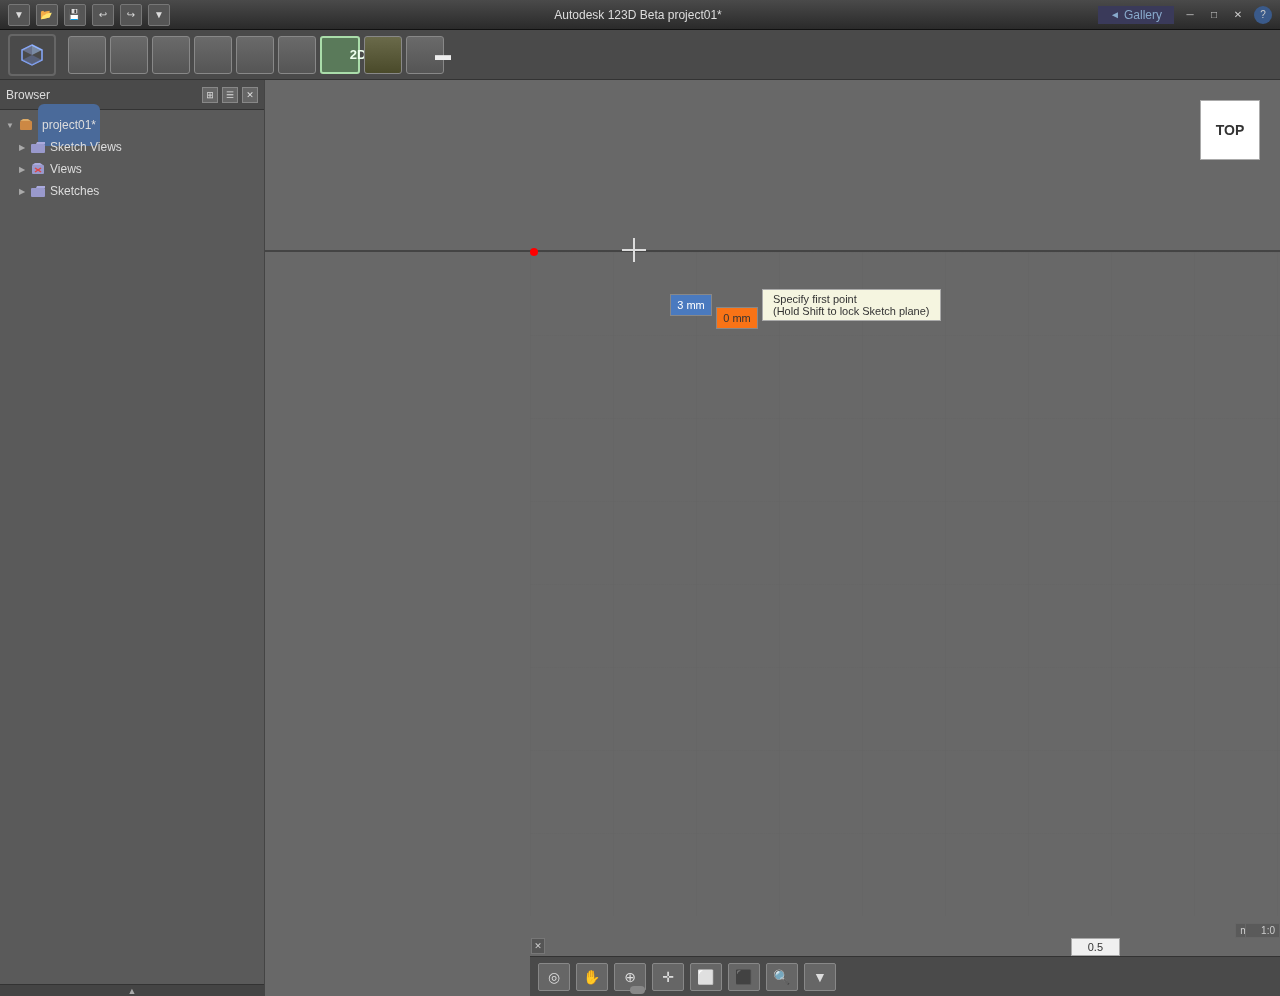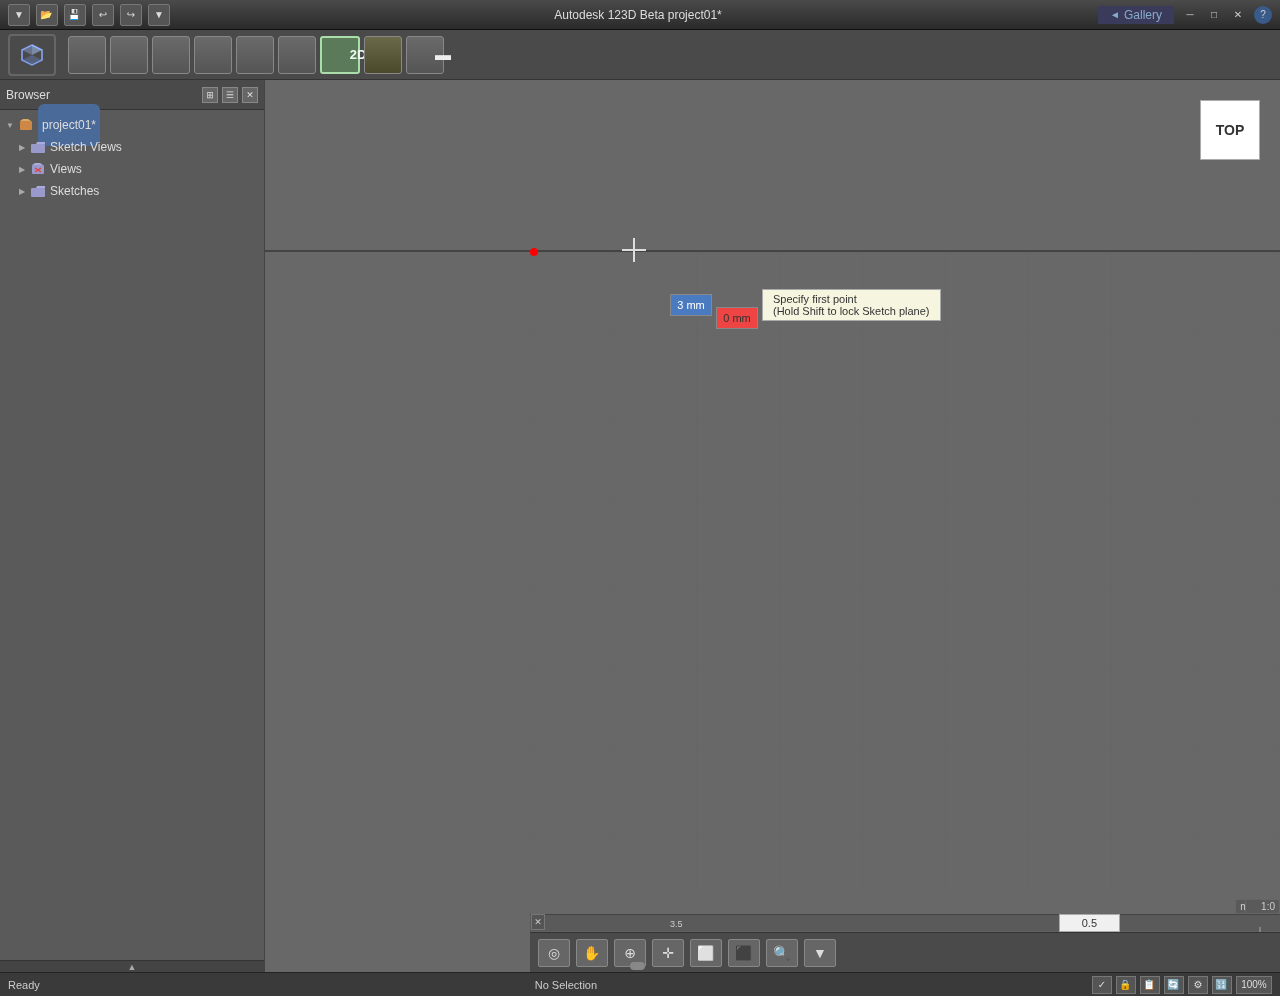--- a/index.html
+++ b/index.html
@@ -126,21 +126,21 @@
 
     
     #input-overlay {
       position: absolute; top: 200px; left: 405px;
       display: flex; align-items: center; gap: 4px; z-index: 30;
     }
     .coord-input {
       width: 42px; height: 22px; background: #4a7abf; border: 1px solid #888;
       color: white; font-size: 11px; text-align: center; padding: 2px;
     }
-    .coord-input.white { background: #ef4444; color: #333; margin-top: 27px; }
+    .coord-input.white { background: #f97316; color: #333; margin-top: 27px; }
     .coord-tooltip {
       background: #f5f5e0; border: 1px solid #aaa; padding: 3px 10px;
       font-size: 11px; color: #333; white-space: nowrap;
     }
 
     
     .grid-lines {
       position: absolute; top: 172px; left: 265px; right: 0; bottom: 80px;
       background-image:
         linear-gradient(to right, rgba(100,100,100,0.5) 1px, transparent 1px),
@@ -171,21 +171,21 @@
     .ruler-num {
       position: absolute; font-size: 9px; color: #ccc;
     }
 
     
     #bottom-input-area {
       position: absolute; bottom: 40px; right: 160px;
       display: flex; align-items: center; gap: 4px; z-index: 20;
     }
     .bottom-val {
-      background: #f0f0f0; border: 1px solid #aaa; padding: 2px 22px;
+      background: #f0f0f0; border: 1px solid #aaa; padding: 2px 16px;
       font-size: 11px; color: #333; min-width: 35px; text-align: center;
     }
 
     
     #statusbar {
       width: 100%; height: 24px; background: #3a3a3a; border-top: 1px solid #222;
       display: flex; align-items: center; justify-content: space-between;
       padding: 0 8px; color: #ccc; font-size: 11px;
     }
     #statusbar-right { display: flex; align-items: center; gap: 4px; }
@@ -388,34 +388,20 @@
 
       <div id="input-overlay">
         <input class="coord-input" type="text" value="3 mm" style="">
         <input class="coord-input white" type="text" value="0 mm" style="">
         <div class="coord-tooltip">
           <div>Specify first point</div>
           <div>(Hold Shift to lock Sketch plane)</div>
         </div>
       </div>
 
-      <div id="ruler-h">
-        <span class="ruler-num" style="left:10px;">0</span>
-        <span class="ruler-num" style="left:140px;">3.5</span>
-
-        <svg width="100%" height="18" style="position:absolute;top:0;left:0;">
-          <line x1="0" y1="17" x2="2000" y2="17" stroke="#666" stroke-width="1"></line>
-          <line x1="730" y1="12" x2="730" y2="17" stroke="#aaa" stroke-width="1"></line>
-          <line x1="813" y1="12" x2="813" y2="17" stroke="#aaa" stroke-width="1"></line>
-          <line x1="896" y1="12" x2="896" y2="17" stroke="#aaa" stroke-width="1"></line>
-          <line x1="979" y1="12" x2="979" y2="17" stroke="#aaa" stroke-width="1"></line>
-          <line x1="1062" y1="10" x2="1062" y2="17" stroke="#ccc" stroke-width="1"></line>
-          <line x1="1145" y1="12" x2="1145" y2="17" stroke="#aaa" stroke-width="1"></line>
-        </svg>
-      </div>
 
       <div id="ruler-units">mm</div>
       <div id="ruler-zoom-val">1:0</div>
 
       <div id="bottom-input-area">
         <span style="font-size:10px;color:#ccc;"></span>
         <div class="bottom-val">0.5</div>
       </div>
 
       <div id="bottom-toolbar">
@@ -429,27 +415,14 @@
         <div class="btm-btn">▼</div>
 
         <div style="position:absolute;bottom:2px;left:100px;width:15px;height:8px;background:#888;border-radius:4px;"></div>
       </div>
 
       <div style="position:absolute;bottom:42px;left:266px;width:14px;height:16px;background:#555;border:1px solid #777;display:flex;align-items:center;justify-content:center;font-size:9px;color:#ccc;cursor:pointer;z-index:25;">✕</div>
 
     </div>
   </div>
 
-  <div id="statusbar">
-    <span>Ready</span>
-    <span>No Selection</span>
-    <div id="statusbar-right">
-      <div class="status-icon">✓</div>
-      <div class="status-icon">🔒</div>
-      <div class="status-icon">📋</div>
-      <div class="status-icon">🔄</div>
-      <div class="status-icon">⚙</div>
-      <div class="status-icon">🔢</div>
-      <div class="status-icon" style="width:36px;">100%</div>
-    </div>
-  </div>
 
 </div>
 
 </body></html>

